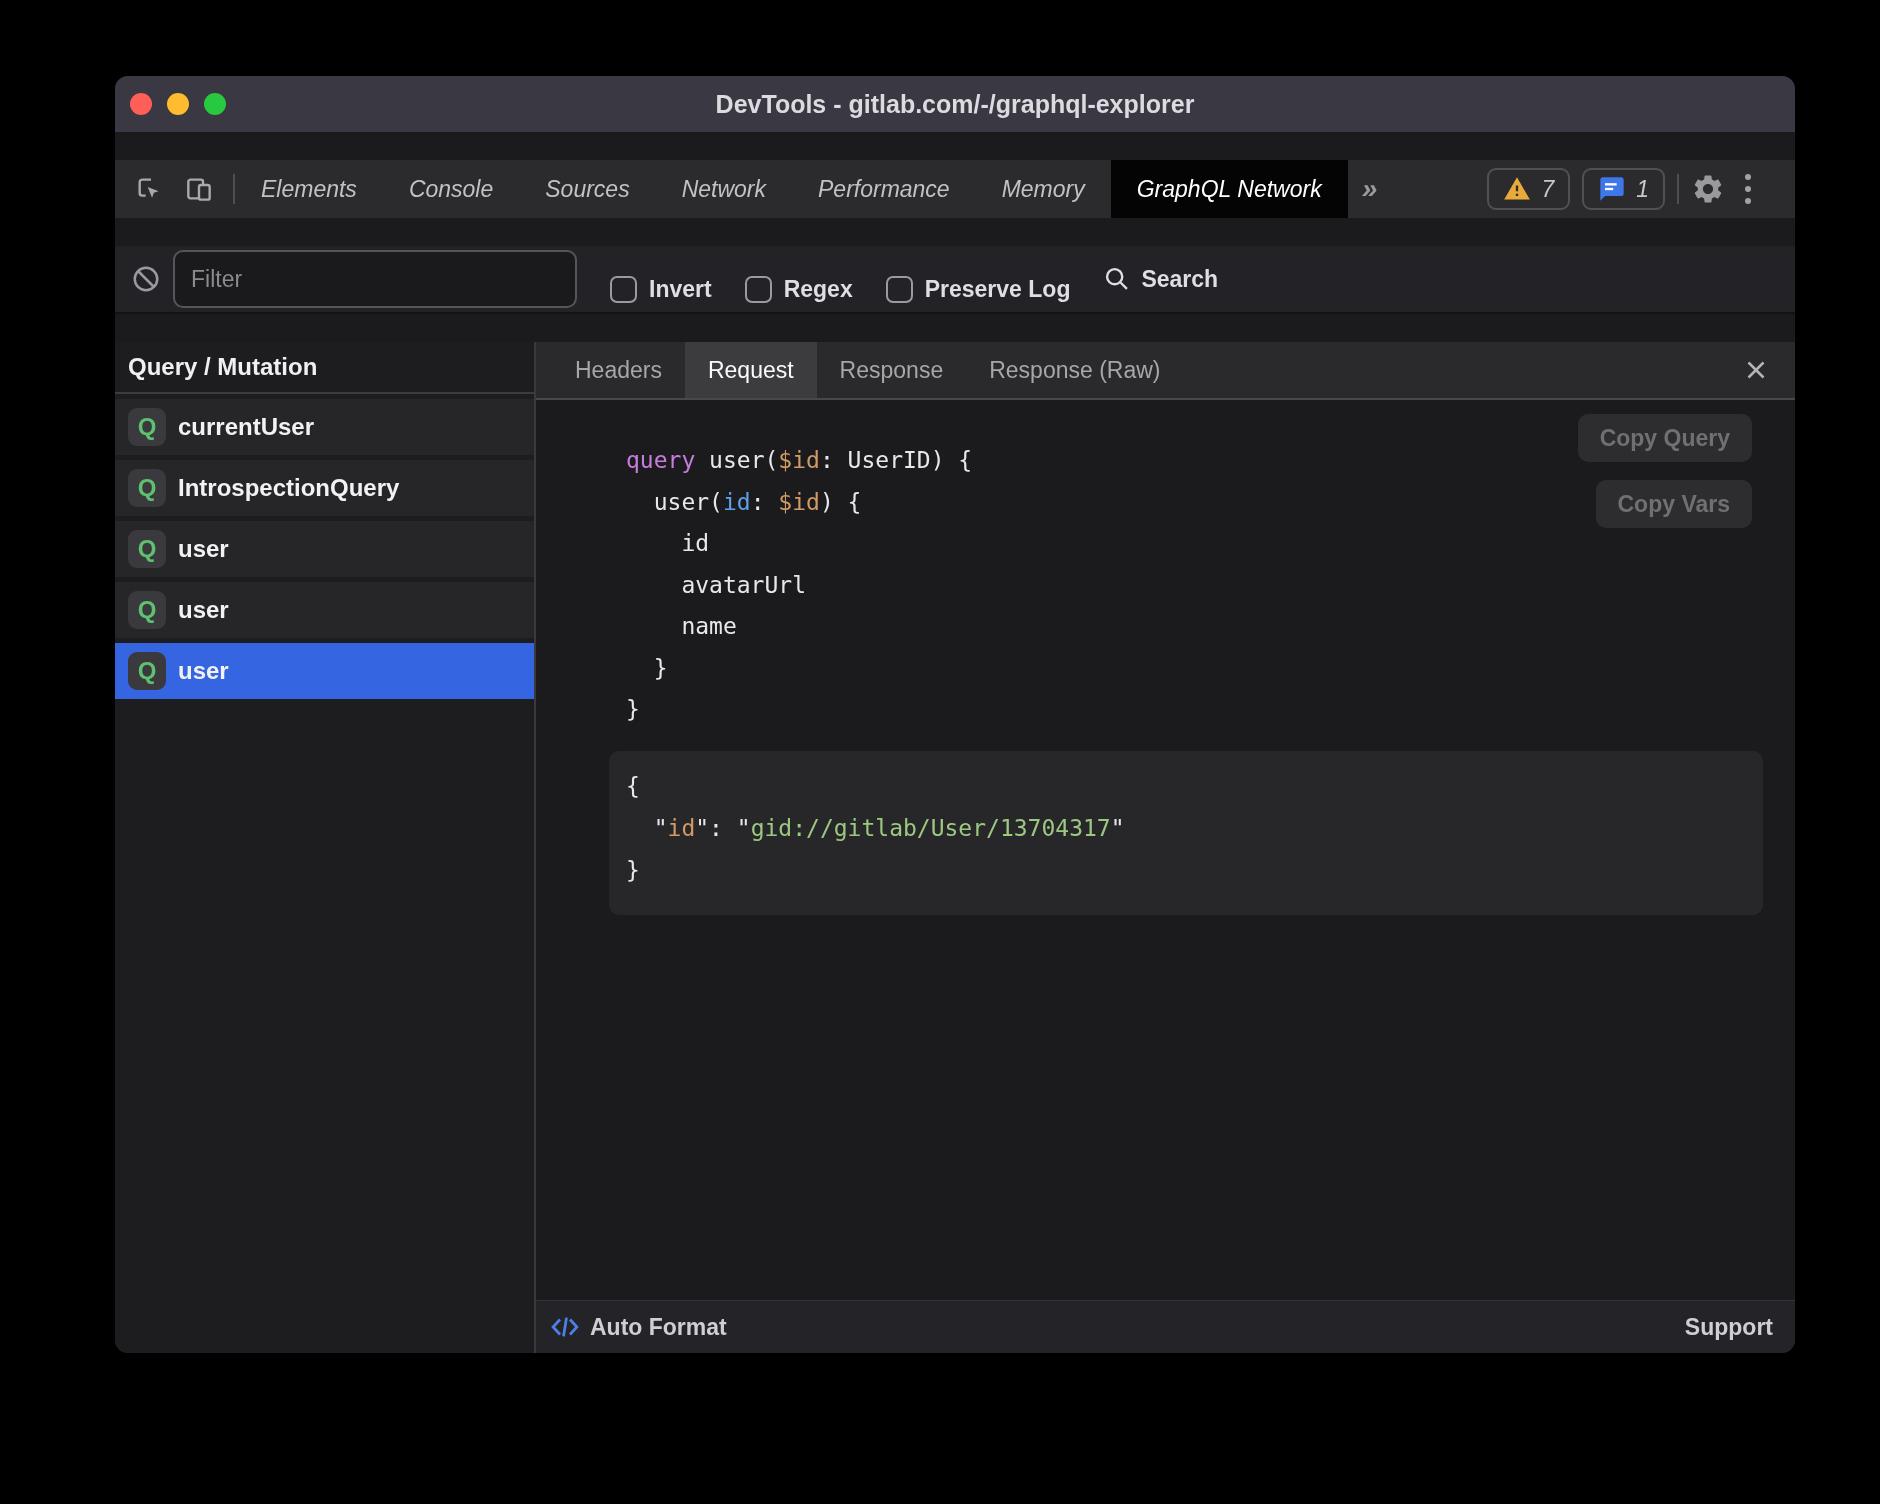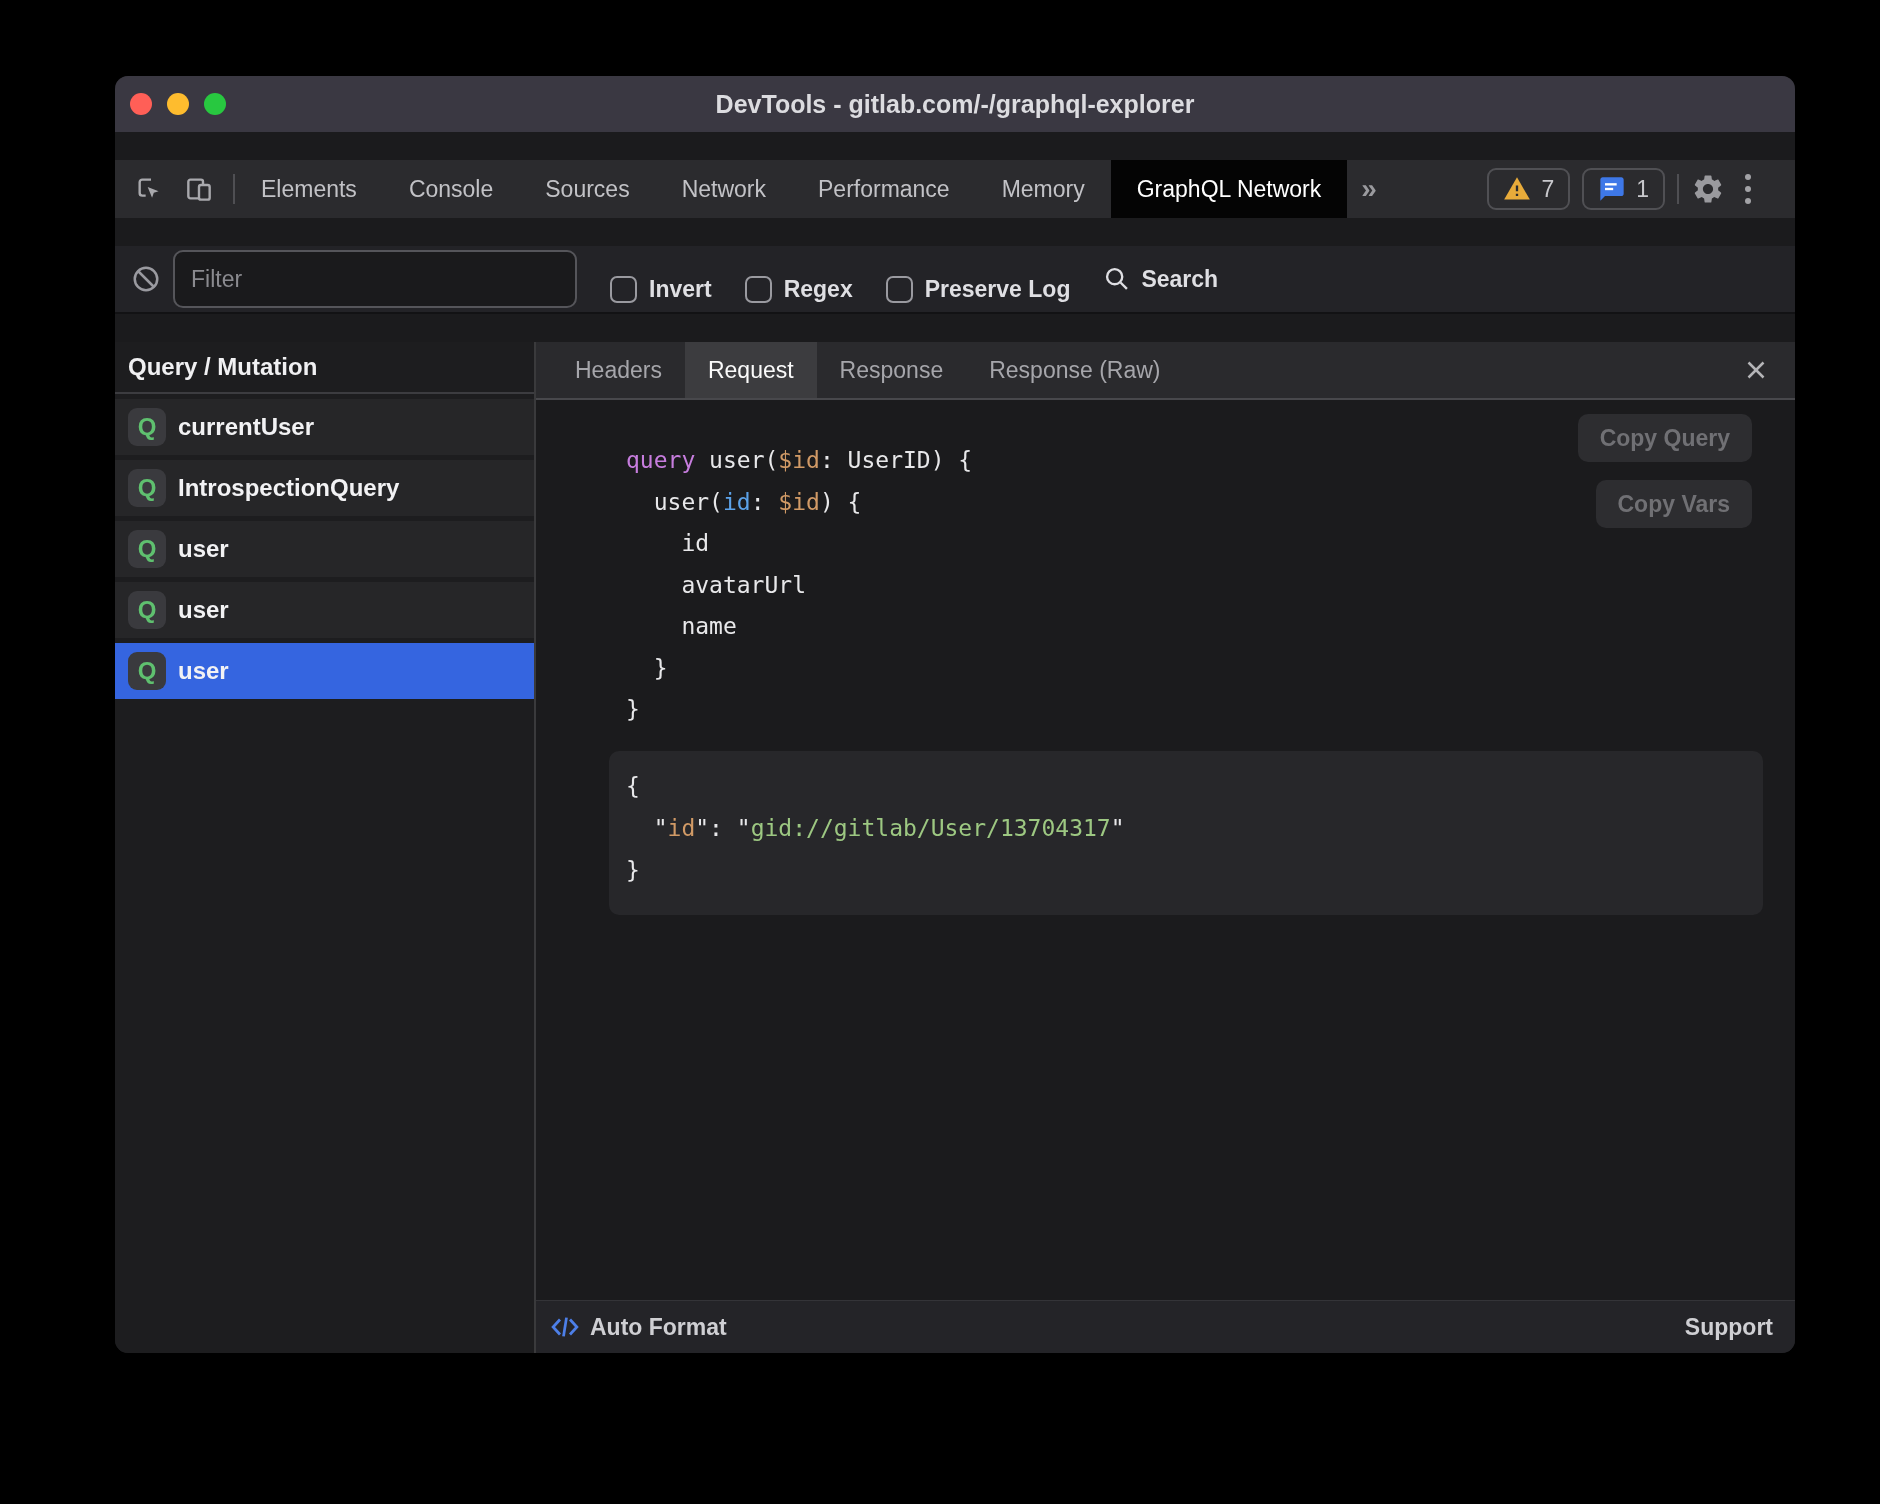--- a/index.html
+++ b/index.html
@@ -19,21 +19,21 @@
   .traffic { display:flex; gap:15px; padding-left:15px; }
   .dot { width:22px; height:22px; border-radius:50%; }
   .title {
     position:absolute; left:0; right:0; text-align:center;
     color:#dcdce0; font-size:25px; font-weight:bold;
   }
 
   
   .tabbar {
     height:58px; background:#2b2b2e; flex:none;
-    display:flex; align-items:stretch;
+    display:flex; align-items:stretch;font-style:italic;
   }
   .tabbar-icons { display:flex; align-items:center; gap:18px; padding:0 18px 0 18px; }
   .vsep { width:2px; height:30px; background:#4f4f53; align-self:center; }
   .dtab {
     display:flex; align-items:center; padding:0 26px;
     color:#c2c2c6; font-size:23px; white-space:nowrap;
   }
   .dtab.selected { background:#040404; color:#ffffff; }
   .more-chevron { display:flex; align-items:center; padding:0 14px; color:#9a9a9e; font-size:28px; font-weight:bold; }
   .right-controls { margin-left:auto; display:flex; align-items:center; gap:12px; padding-right:36px; }

